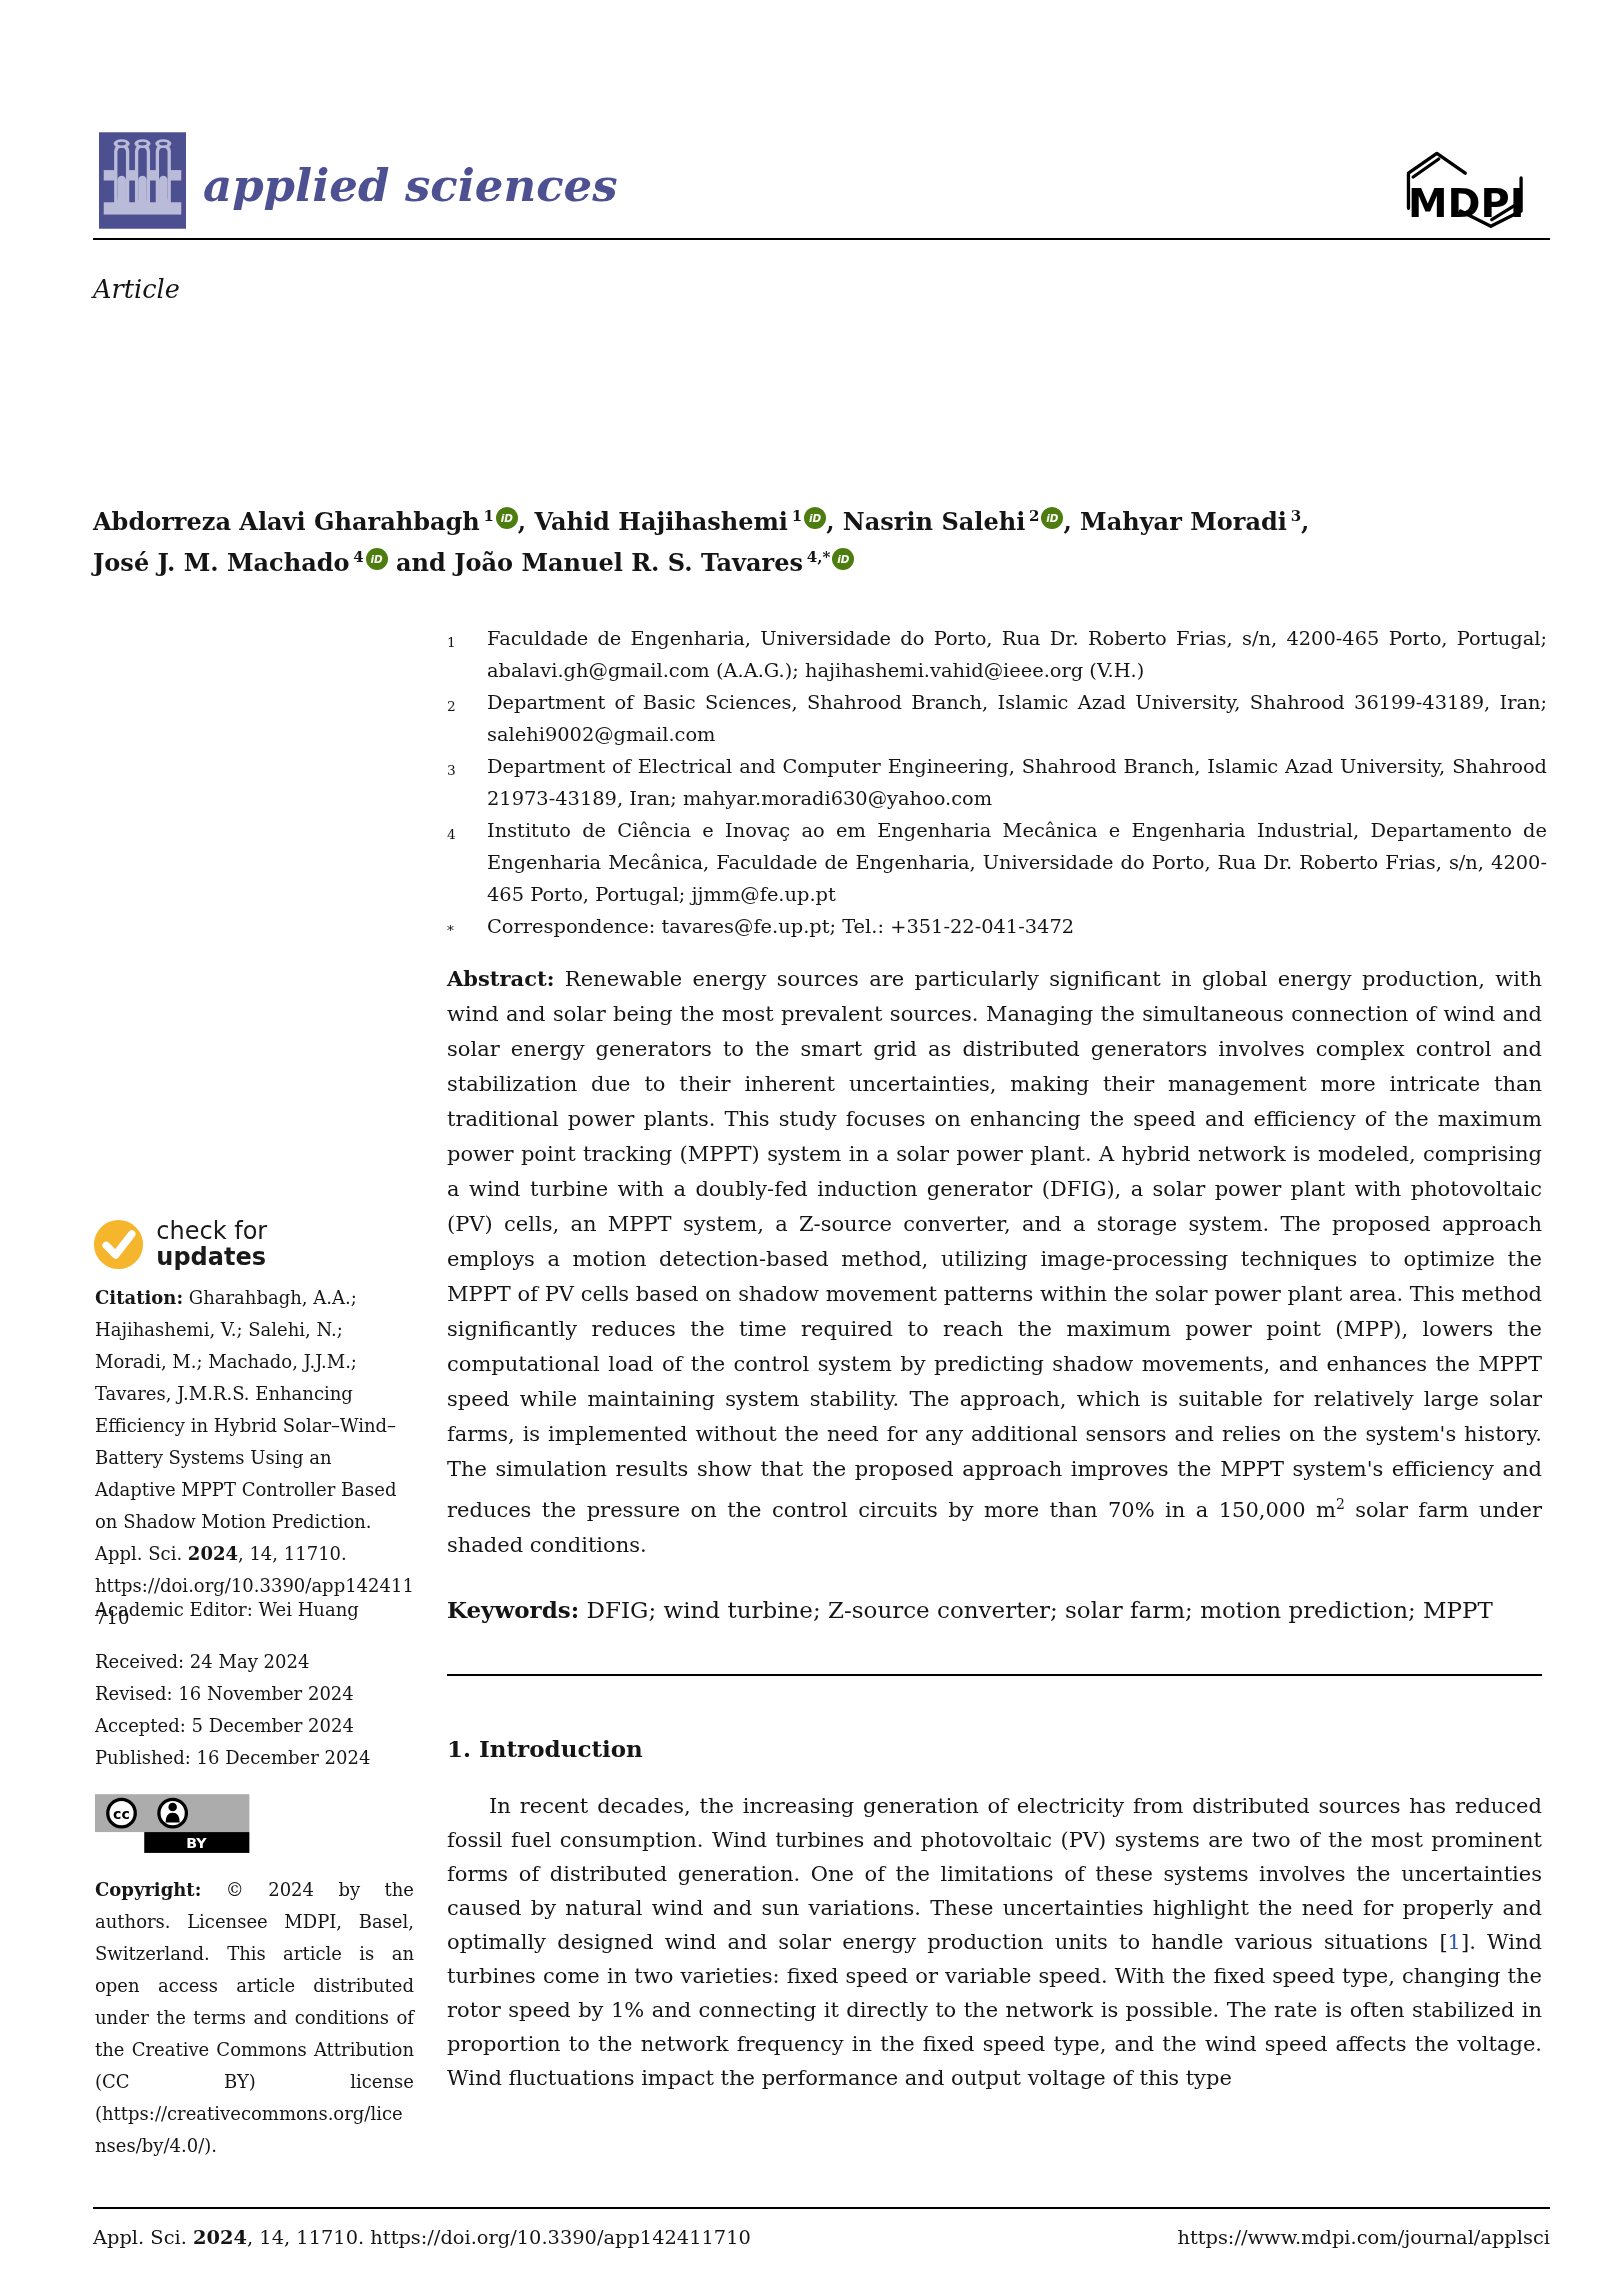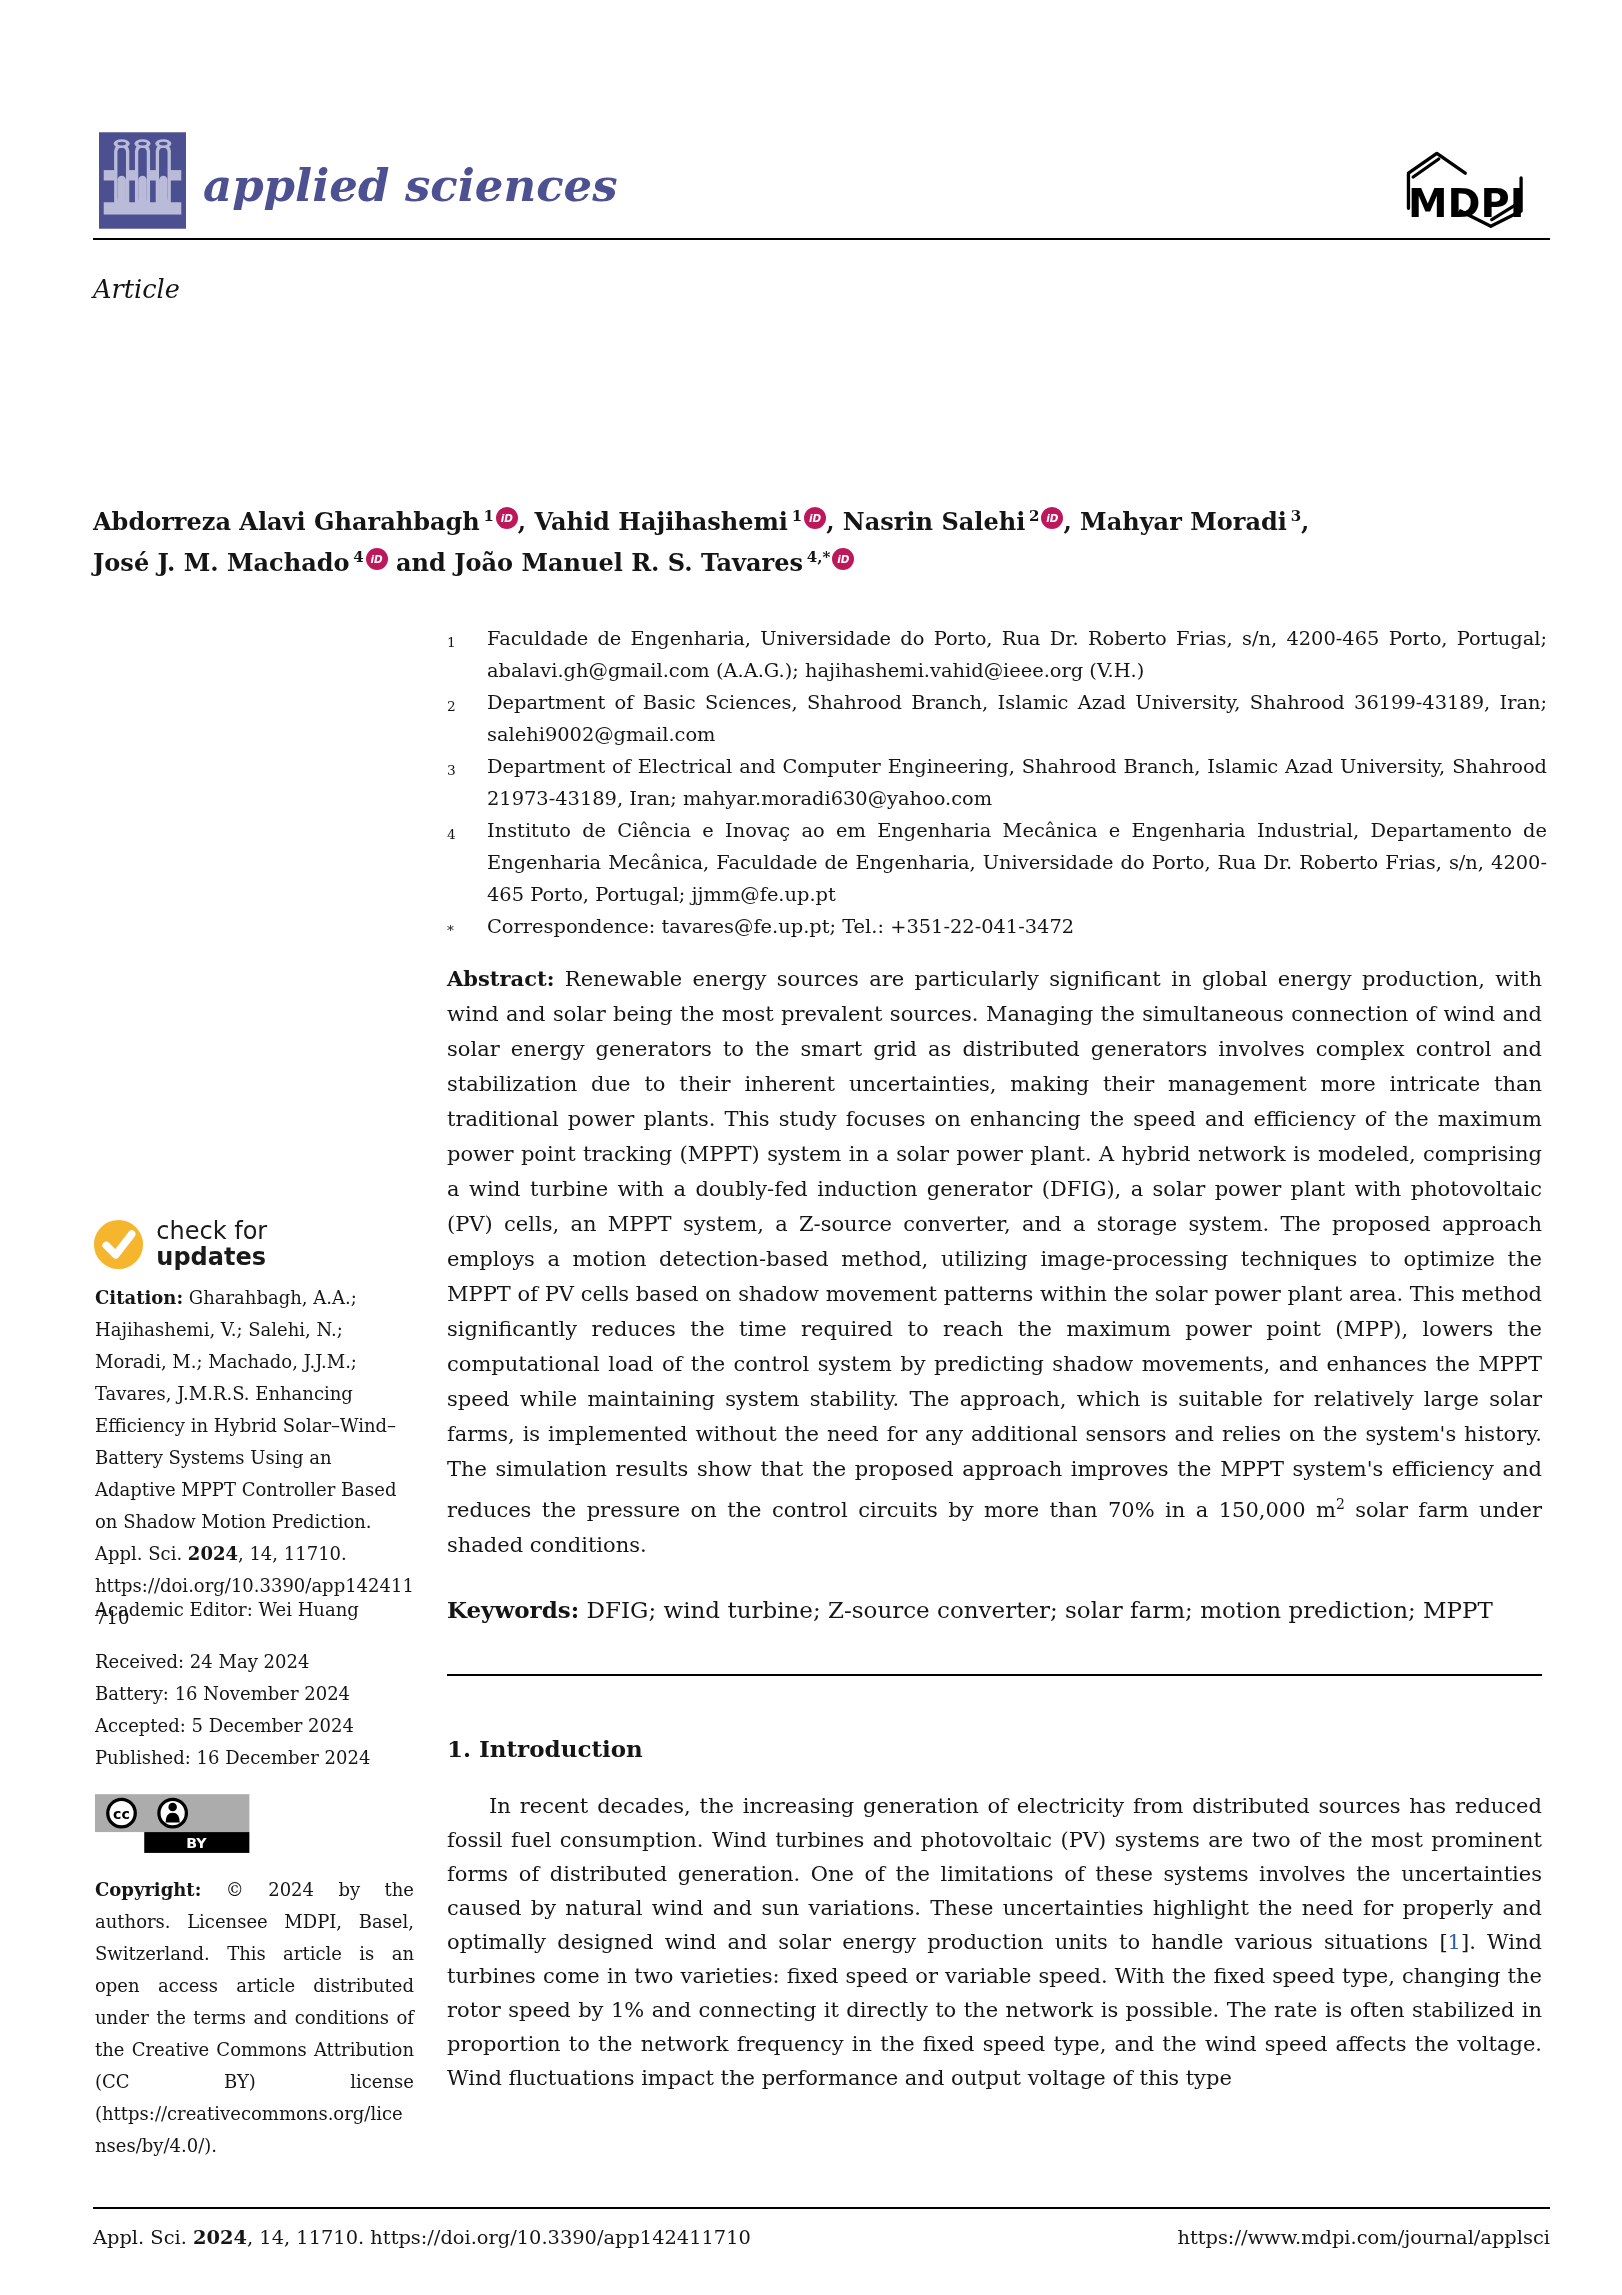--- a/index.html
+++ b/index.html
@@ -14,21 +14,21 @@
   .mdpi-logo{position:absolute;left:1399px;top:121px;width:159px;height:112px;}
   .header-rule{position:absolute;left:93px;top:238px;width:1457px;height:1.9px;background:#000;}
 
   .article-type{position:absolute;left:93px;top:274px;font-size:25.6px;font-style:italic;}
   .title{position:absolute;left:93px;top:318px;width:1438px;font-size:41px;font-weight:bold;
          line-height:54px;letter-spacing:-0.3px;}
   .authors{position:absolute;left:93px;top:503px;width:1438px;font-size:24px;font-weight:bold;
            line-height:38px;}
   .asup{font-size:15px;position:relative;top:-9.5px;margin-left:3.8px;font-weight:bold;}
   .orcid{display:inline-flex;align-items:center;justify-content:center;width:22px;height:22px;
-         border-radius:50%;background:#be185d;color:#fff;
+         border-radius:50%;background:#4d7c0f;color:#fff;
          font-family:"DejaVu Sans",sans-serif;font-size:10.4px;font-weight:bold;font-style:italic;
          vertical-align:8.5px;margin-left:1.9px;cursor:pointer;}
 
   
   .affiliations{position:absolute;left:447px;top:623px;width:1100px;font-size:19.4px;
                 line-height:32px;}
   .aff-row{display:flex;}
   .aff-marker{flex:0 0 40px;font-size:13.7px;padding-top:2.8px;font-weight:normal;}
   .aff-text{flex:1;text-align:justify;}
 
@@ -170,21 +170,21 @@
   </div>
 
   <div class="citation"><span class="b">Citation:</span><span> Gharahbagh, A.A.; Hajihashemi, V.; Salehi, N.; Moradi, M.; Machado, J.J.M.; Tavares, J.M.R.S. Enhancing Efficiency in Hybrid Solar–Wind–Battery Systems Using an Adaptive MPPT Controller Based on Shadow Motion Prediction. </span><span class="it">Appl. Sci. </span><span class="b">2024</span><span>, </span><span class="it">14</span><span>, 11710. </span><span>https://doi.org/10.3390/app142411710</span>
   </div>
 
   <div class="academic-editor"><span>Academic Editor: </span><span>Wei Huang</span>
   </div>
 
   <div class="dates">
     <div><span>Received:</span> <span>24 May 2024</span></div>
-    <div><span>Battery:</span> <span>16 November 2024</span></div>
+    <div><span>Revised:</span> <span>16 November 2024</span></div>
     <div><span>Accepted:</span> <span>5 December 2024</span></div>
     <div><span>Published:</span> <span>16 December 2024</span></div>
   </div>
 
   <svg class="cc-badge" width="161" height="61" viewBox="0 0 170 64">
     <rect x="0" y="0" width="163" height="40" fill="#ACACAC"></rect>
     <circle cx="28" cy="20" r="14.5" fill="#fff" stroke="#000" stroke-width="3.5"></circle>
     <text x="28" y="26" text-anchor="middle" font-family="'DejaVu Sans',sans-serif" font-size="15" font-weight="bold" fill="#000">cc</text>
     <g>
       <circle cx="82" cy="20" r="14.5" fill="#fff" stroke="#000" stroke-width="3.5"></circle>

